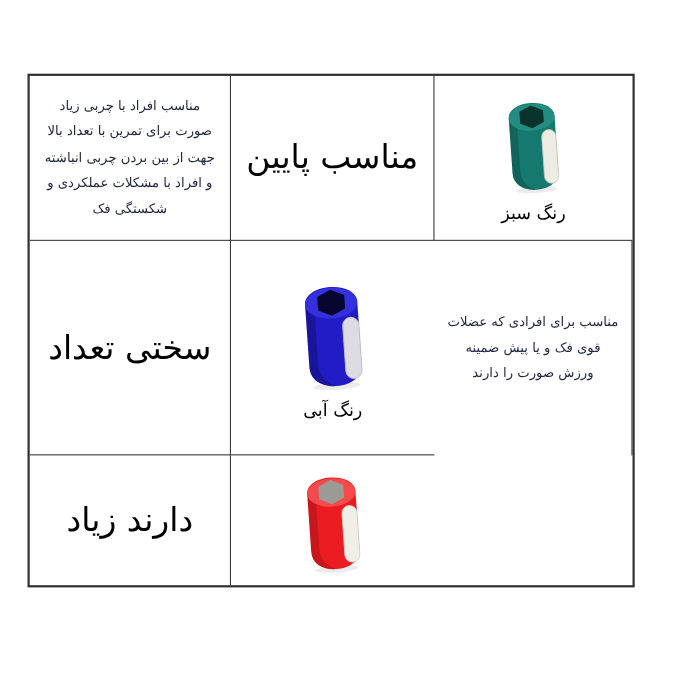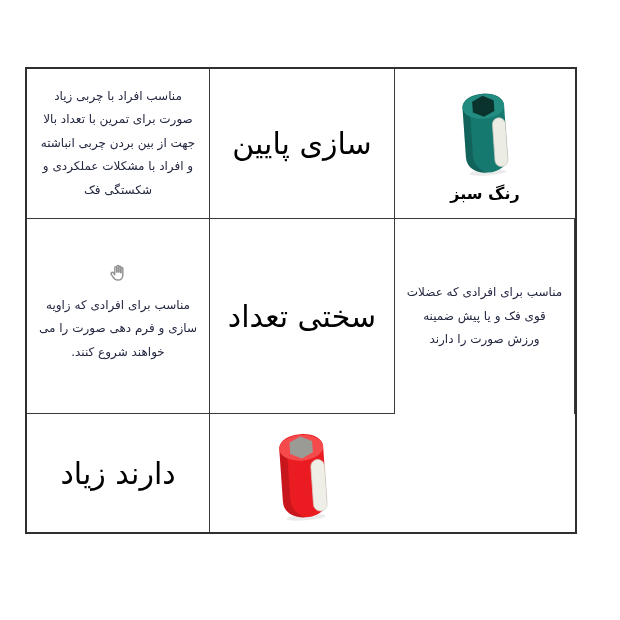--- a/index.html
+++ b/index.html
@@ -10,64 +10,64 @@
         grid-template-columns:183px 185px auto;
         grid-template-rows:150px 195px auto;box-sizing:border-box;background:#fff;margin-top:32px;}
   .cell{box-sizing:border-box;display:flex;flex-direction:column;
         align-items:center;justify-content:center;overflow:hidden;}
   .cell.b-right{border-right:1px solid #3a3a3a;}
   .cell.b-bottom{border-bottom:1px solid #3a3a3a;}
   .desc{direction:rtl;text-align:center;font-size:12px;line-height:1.95;
         color:#232740;padding:6px 11px;}
   .hardness{direction:rtl;font-size:30px;color:#000;white-space:nowrap;
         letter-spacing:0px;}
-  .color-label{direction:rtl;font-size:16px;font-weight:bold;color:#000;margin-top:7px;}
+  .color-label{direction:rtl;font-size:16px;font-weight:normal;color:#000;margin-top:7px;}
   .hand-wrap{margin-bottom:4px;line-height:0;}
   .product{display:block;}
   .prod-green{width:72px;height:92px;transform:rotate(-4deg);}
   .prod-blue{width:82px;height:105px;transform:rotate(-4deg);}
   .prod-red{width:76px;height:97px;transform:rotate(-4deg);}
 </style>
 </head>
 <body>
 
 <div class="page">
   <div class="compare-table">
 
     <div class="cell b-right b-bottom">
       <div class="desc">مناسب افراد با چربی زیاد صورت برای تمرین با تعداد بالا جهت از بین بردن چربی انباشته و افراد با مشکلات عملکردی و شکستگی فک</div>
     </div>
     <div class="cell b-right b-bottom">
-      <div class="hardness">سازی پایین</div>
+      <div class="hardness">مناسب پایین</div>
     </div>
     <div class="cell b-bottom">
       <svg class="product prod-green" viewBox="0 0 100 128">
         <ellipse cx="50" cy="122" rx="26" ry="4" fill="#000" opacity="0.08"></ellipse>
         <path d="M21,30 C21,19 34,12 50,12 C66,12 79,19 79,30 L79,99 C79,114 66,122 50,122 C34,122 21,114 21,99 Z" fill="#16796F"></path>
         <path d="M21,30 L21,99 C21,114 34,122 50,122 C39,118 31,110 31,96 L31,30 Z" fill="#000" opacity="0.18"></path>
         <ellipse cx="50" cy="30" rx="29" ry="17" fill="#238C80"></ellipse>
         <polygon points="50,15 65,22 65,37 50,44 35,37 35,22" fill="#0A332E"></polygon>
         <rect x="61" y="47" width="18" height="68" rx="9" stroke="#c9c9c2" stroke-width="1" fill="#ECECE4"></rect>
       </svg>
       <div class="color-label">رنگ سبز</div>
     </div>
 
     <div class="cell b-right b-bottom">
-      <div class="hand-wrap">
-        <svg width="22" height="22" viewBox="0 0 24 24" fill="none" stroke="#8f8f8f" stroke-width="1.5" stroke-linecap="round" stroke-linejoin="round">
-          <path d="M8.5 12.5 V6.2 a1.1 1.1 0 0 1 2.2 0 V11"></path>
-          <path d="M10.7 11 V4.8 a1.1 1.1 0 0 1 2.2 0 V11"></path>
-          <path d="M12.9 11 V5.6 a1.1 1.1 0 0 1 2.2 0 V11.6"></path>
-          <path d="M15.1 11.6 V7 a1.1 1.1 0 0 1 2.2 0 v6.8 c0 3.6 -2.4 5.9 -5.7 5.9 c-2.5 0 -3.8 -1.1 -5.2 -3.4 L4.6 13.6 c-.5 -.8 -.2 -1.8 .6 -2.2 c.7 -.3 1.5 0 2 .7 l1.3 1.9"></path>
-        </svg>
-      </div>
-      <div class="desc">مناسب برای افرادی که زاویه سازی و فرم دهی صورت را می خواهند شروع کنند.</div>
+      <div class="hardness">سختی تعداد</div>
     </div>
-    <div class="cell b-right b-bottom">
-      <div class="hardness">سختی تعداد</div>
+    <div class="cell b-bottom">
+      <svg class="product prod-blue" viewBox="0 0 100 128">
+        <ellipse cx="50" cy="122" rx="26" ry="4" fill="#000" opacity="0.08"></ellipse>
+        <path d="M21,30 C21,19 34,12 50,12 C66,12 79,19 79,30 L79,99 C79,114 66,122 50,122 C34,122 21,114 21,99 Z" fill="#211CC6"></path>
+        <path d="M21,30 L21,99 C21,114 34,122 50,122 C39,118 31,110 31,96 L31,30 Z" fill="#000" opacity="0.22"></path>
+        <ellipse cx="50" cy="30" rx="29" ry="17" fill="#3530DE"></ellipse>
+        <polygon points="50,15 65,22 65,37 50,44 35,37 35,22" fill="#06052F"></polygon>
+        <rect x="61" y="47" width="18" height="68" rx="9" stroke="#c2c2cc" stroke-width="1" fill="#DCDCE2"></rect>
+      </svg>
+      <div class="color-label">رنگ آبی</div>
     </div>
 
     <div class="cell b-right">
       <div class="desc">مناسب برای افرادی که عضلات قوی فک و یا پیش ضمینه ورزش صورت را دارند</div>
     </div>
     <div class="cell b-right">
       <div class="hardness">دارند زیاد</div>
     </div>
     <div class="cell">
       <svg class="product prod-red" viewBox="0 0 100 128">

